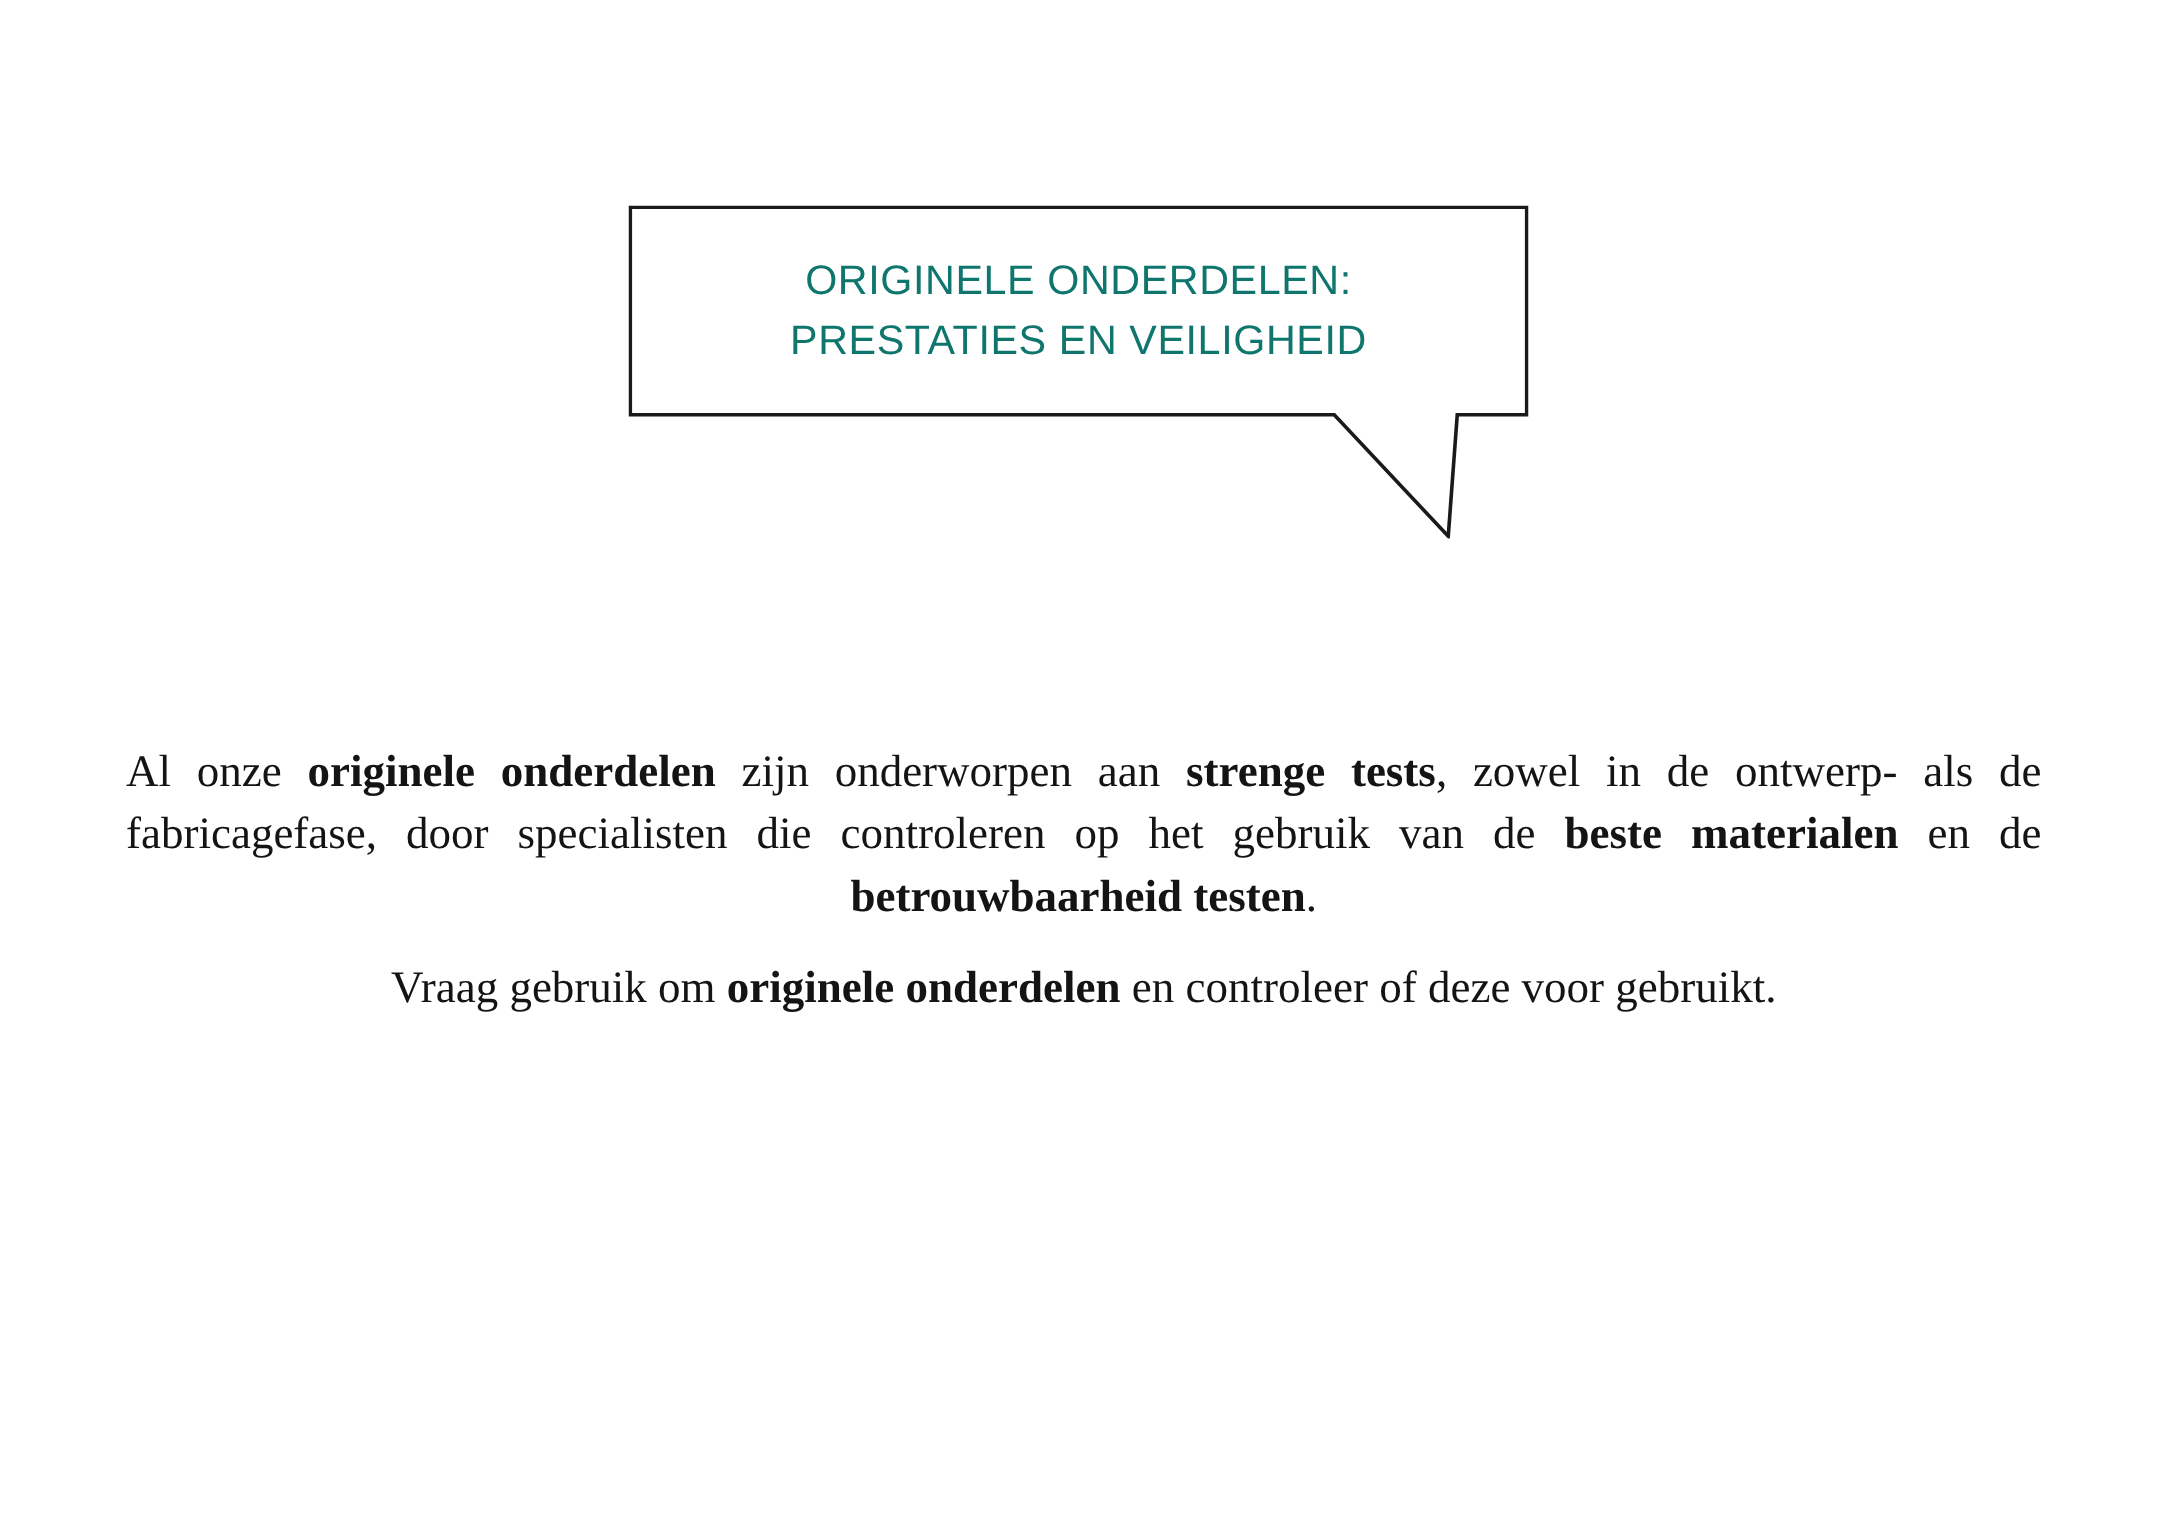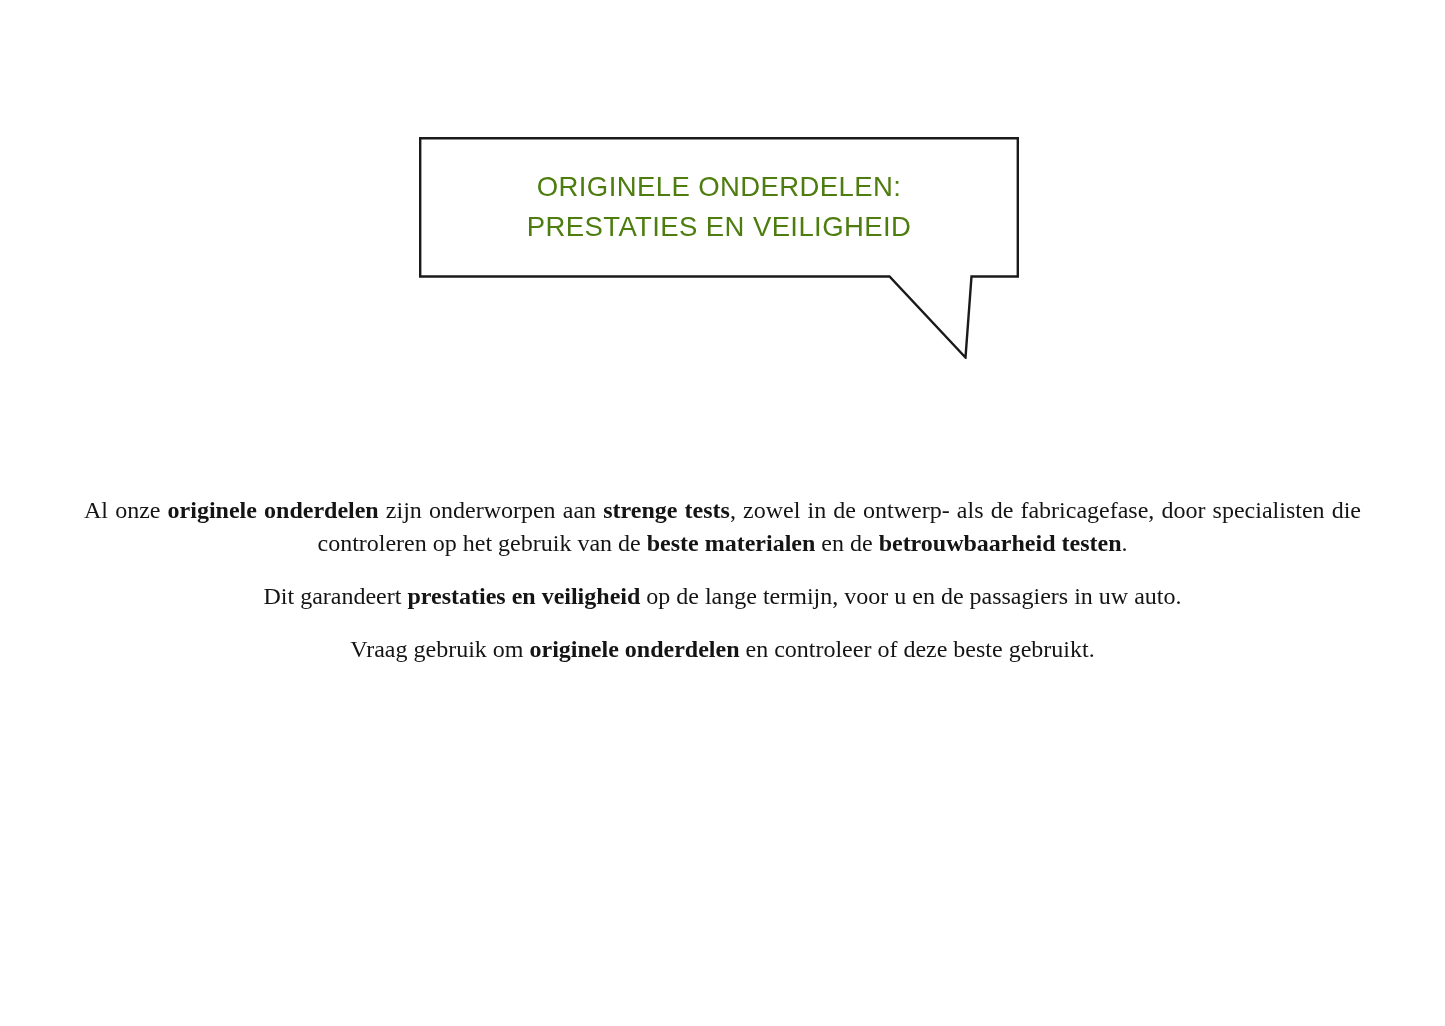--- a/index.html
+++ b/index.html
@@ -39,36 +39,36 @@
     flex-direction: column;
     align-items: center;
     justify-content: center;
     gap: 8px;
     pointer-events: none;
   }
   .bubble-line {
     font-family: "Liberation Sans", sans-serif;
     font-size: 27.5px;
     letter-spacing: 0.4px;
-    color: #4d7c0f;
+    color: #0f766e;
     white-space: nowrap;
     line-height: 1.18;
   }
 
   
   .copy {
     position: absolute;
     left: 84px;
     top: 494px;
     width: 1277px;
     text-align: center;
   }
   .para {
     font-family: "Liberation Serif", serif;
-    font-size: 24px;
+    font-size: 30px;
     line-height: 1.38;
     color: #141414;
     margin: 0 0 20px 0;
     text-align: center;
   }
   .para:last-child {
     margin-bottom: 0;
   }
   .para.justified {
     text-align: justify;
@@ -87,15 +87,14 @@
     <path d="M1.2 1.2 H598.8 V139.5 H552.5 L546.5 220.5 L470.5 139.5 H1.2 Z" fill="#ffffff" stroke="#1a1a1a" stroke-width="2.4" stroke-linejoin="miter"></path>
   </svg>
   <div class="bubble-text">
     <div class="bubble-line">ORIGINELE ONDERDELEN:</div>
     <div class="bubble-line">PRESTATIES EN VEILIGHEID</div>
   </div>
 </div>
 
 <div class="copy">
   <p class="para justified"><span>Al onze </span><b>originele onderdelen</b><span> zijn onderworpen aan </span><b>strenge tests</b><span>, zowel in de ontwerp- als de fabricagefase, door specialisten die controleren op het gebruik van de </span><b>beste materialen</b><span> en de </span><b>betrouwbaarheid testen</b><span>.</span></p>
-  <p class="para"><span>Dit garandeert </span><b>prestaties en veiligheid</b><span> op de lange termijn, voor u en de passagiers in uw auto.</span></p>
-  <p class="para"><span>Vraag gebruik om </span><b>originele onderdelen</b><span> en controleer of deze beste gebruikt.</span></p>
+  <p class="para"><span>Vraag gebruik om </span><b>originele onderdelen</b><span> en controleer of deze voor gebruikt.</span></p>
 </div>
 
 </body></html>

